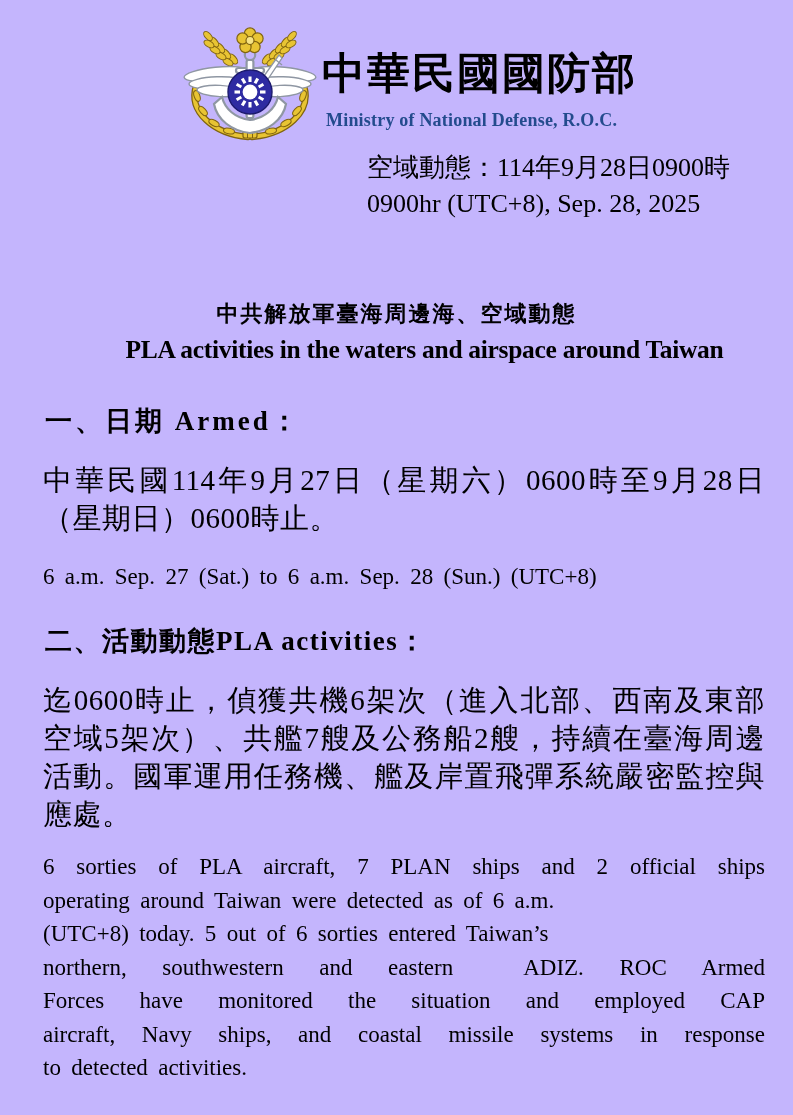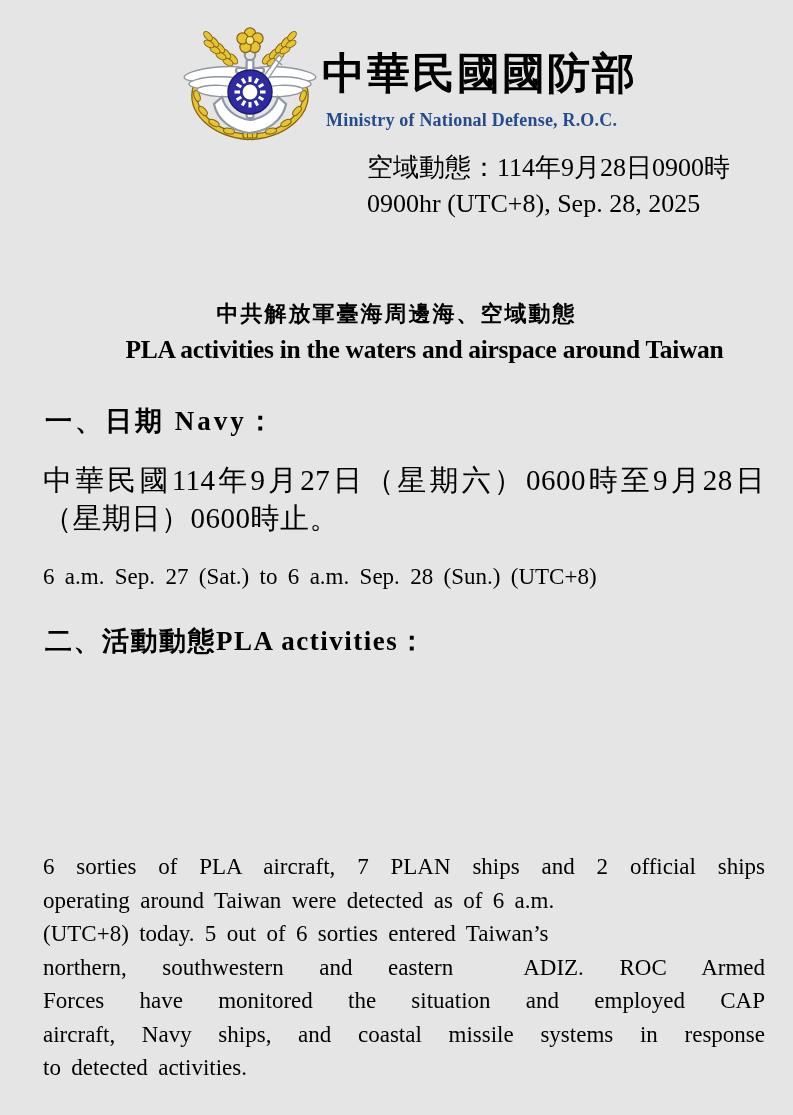--- a/index.html
+++ b/index.html
@@ -1,20 +1,20 @@
 <!DOCTYPE html>
 <html><head>
 <meta charset="utf-8">
 <style>
   html, body { margin: 0; padding: 0; background: #ffffff; }
   .page {
     position: relative;
     width: 793px;
     height: 1115px;
-    background: #e5e5e5;
+    background: #c4b5fd;
     overflow: hidden;
     font-family: "Liberation Serif", "DejaVu Serif", serif;
     color: #000000;
   }
   .emblem { position: absolute; left: 180px; top: 24px; width: 140px; height: 122px; }
   .emblem svg { width: 100%; height: 100%; }
   .org-zh {
     position: absolute; left: 322px; top: 50px;
     font-size: 43px; font-weight: 700; letter-spacing: 2px; line-height: 1.1;
     white-space: nowrap;
@@ -157,30 +157,36 @@
   <div class="org-en" style="color: rgb(35, 75, 141);">Ministry of National Defense, R.O.C.</div>
 
   <div class="pub">
     <div>空域動態：114年9月28日0900時</div>
     <div>0900hr (UTC+8), Sep. 28, 2025</div>
   </div>
 
   <div class="title-zh">中共解放軍臺海周邊海、空域動態</div>
   <div class="title-en">PLA activities in the waters and airspace around Taiwan</div>
 
-  <div class="heading sec1-h">一、日期 Navy：</div>
+  <div class="heading sec1-h">一、日期 Armed：</div>
   <div class="para para-zh p-zh1">
       <div class="line jline">中華民國114年9月27日（星期六）0600時至9月28日</div>
       <div class="line">（星期日）0600時止。</div>
     </div>
   <div class="para para-en p-en1">
       <div class="line">6 a.m. Sep. 27 (Sat.) to 6 a.m. Sep. 28 (Sun.) (UTC+8)</div>
     </div>
 
   <div class="heading sec2-h">二、活動動態PLA activities：</div>
+  <div class="para para-zh p-zh2">
+      <div class="line jline">迄0600時止，偵獲共機6架次（進入北部、西南及東部</div>
+      <div class="line jline">空域5架次）、共艦7艘及公務船2艘，持續在臺海周邊</div>
+      <div class="line jline">活動。國軍運用任務機、艦及岸置飛彈系統嚴密監控與</div>
+      <div class="line">應處。</div>
+    </div>
   <div class="para para-en p-en2">
       <div class="line jline">6 sorties of PLA aircraft, 7 PLAN ships and 2 official ships</div>
       <div class="line">operating around Taiwan were detected as of 6 a.m.</div>
       <div class="line">(UTC+8) today. 5 out of 6 sorties entered Taiwan’s</div>
       <div class="line jline">northern, southwestern and eastern&nbsp; ADIZ. ROC Armed</div>
       <div class="line jline">Forces have monitored the situation and employed CAP</div>
       <div class="line jline">aircraft, Navy ships, and coastal missile systems in response</div>
       <div class="line">to detected activities.</div>
     </div>
 

